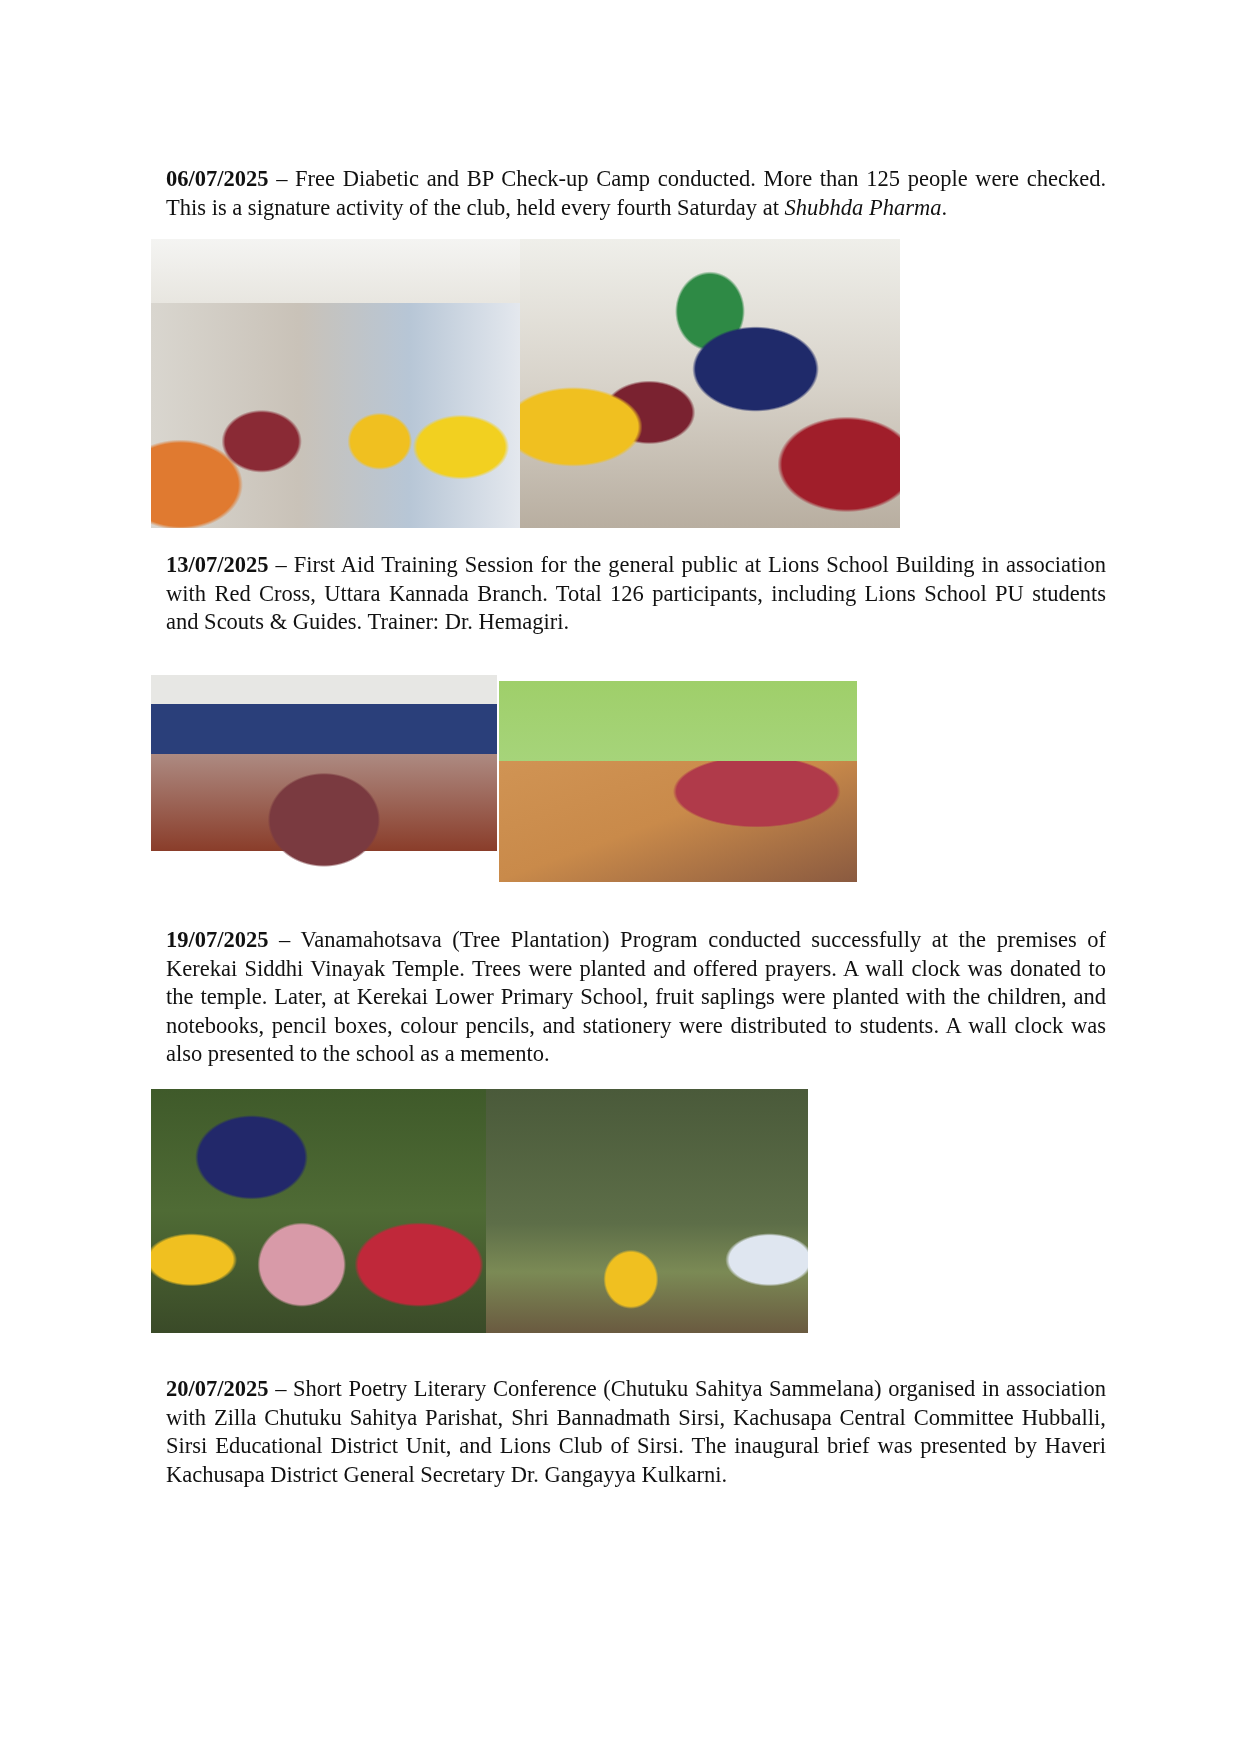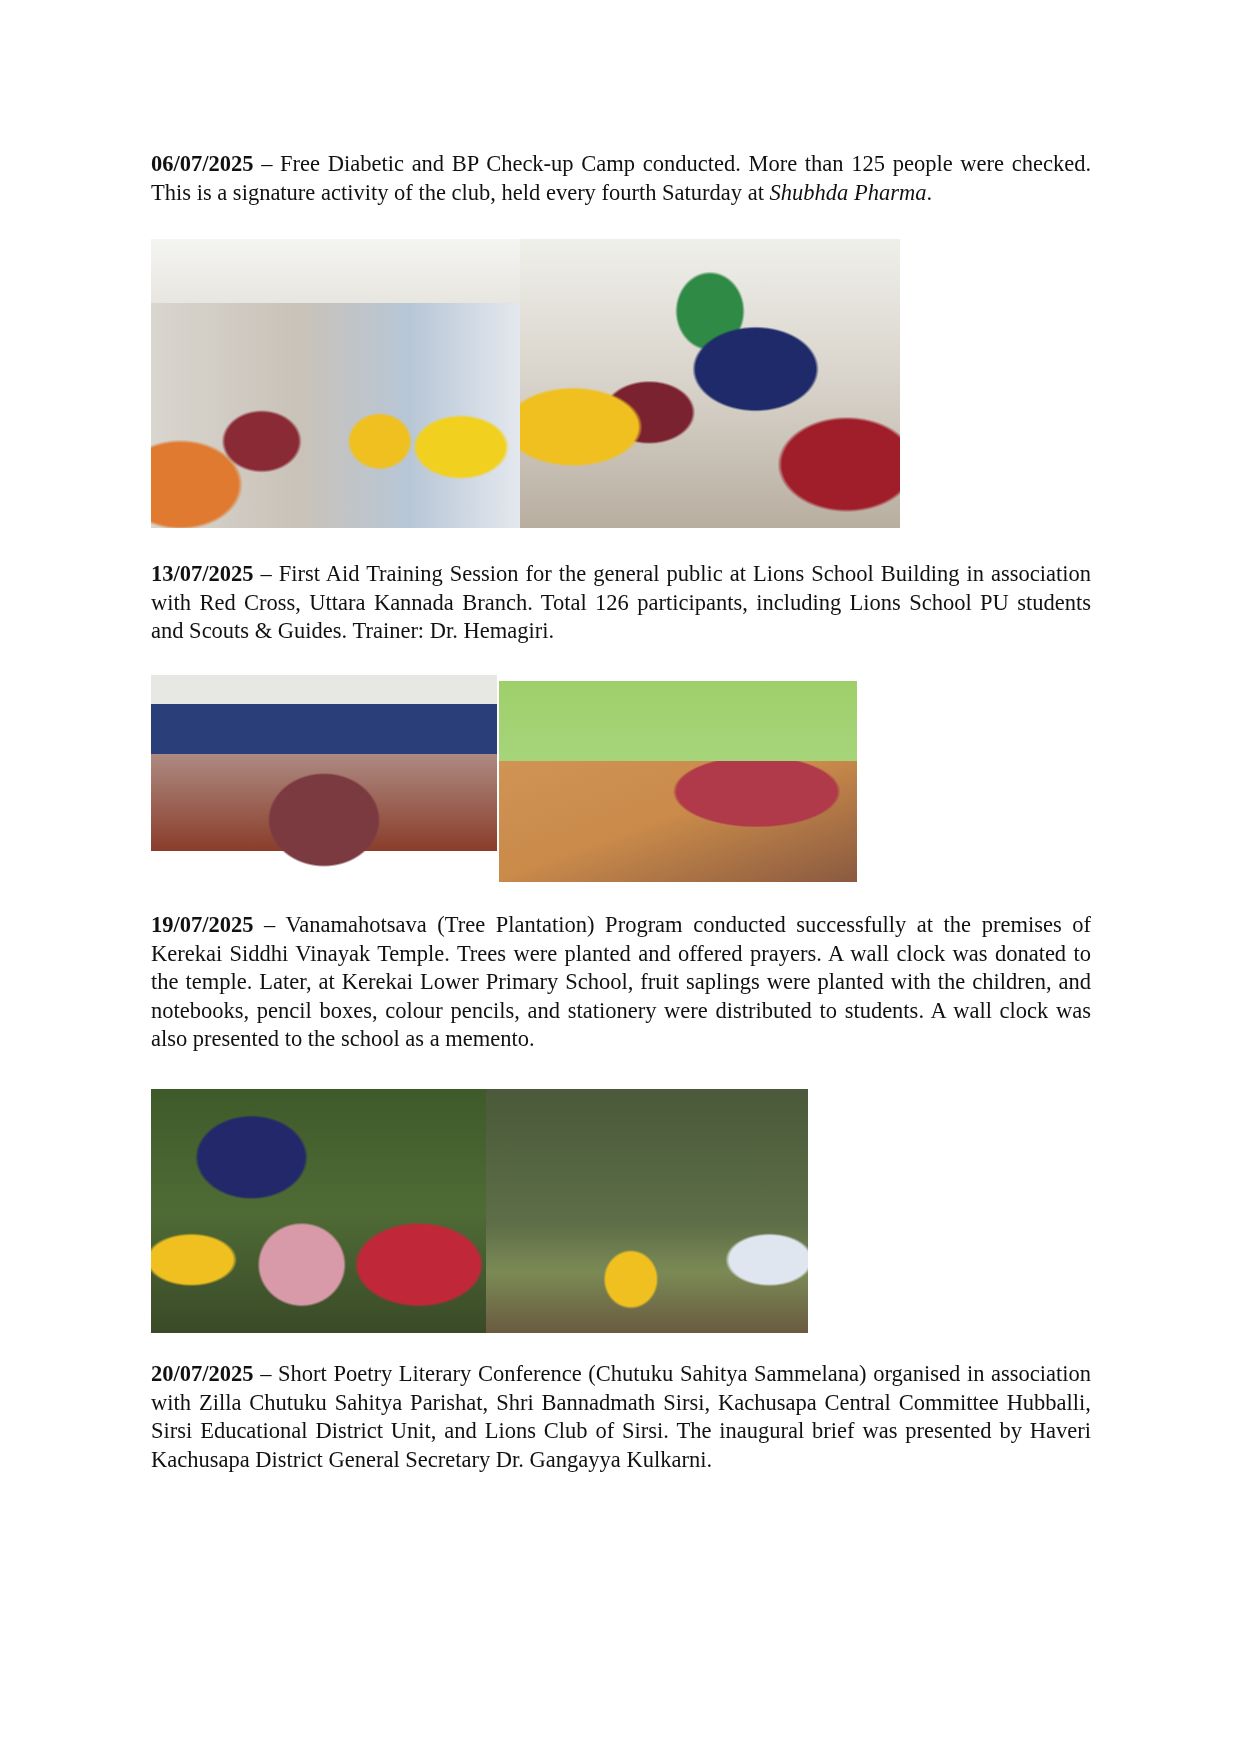--- a/index.html
+++ b/index.html
@@ -1,19 +1,19 @@
 <!DOCTYPE html>
 <html><head>
 <meta charset="utf-8">
 <style>
   html, body { margin:0; padding:0; background:#ffffff; }
   body { width:1241px; height:1755px; position:relative; overflow:hidden;
          font-family:"Liberation Serif", "DejaVu Serif", serif; color:#111111; }
   .para { position:absolute; left:151px; width:940px; font-size:22.5px; line-height:28.6px;
-          text-align:justify; margin:0; }
+          text-align:justify; margin:15px; }
   .para b { font-weight:bold; }
   .photo { position:absolute; overflow:hidden; }
   
   .p-pharma1 { background:
       linear-gradient(180deg, #f4f4f2 0%, #e8e6e0 22%, transparent 22%),
       radial-gradient(ellipse at 30% 70%, #8a2a35 0 10%, transparent 11%),
       radial-gradient(ellipse at 62% 70%, #f0c020 0 9%, transparent 10%),
       radial-gradient(ellipse at 84% 72%, #f2d020 0 10%, transparent 11%),
       radial-gradient(ellipse at 8% 85%, #e07a30 0 12%, transparent 13%),
       linear-gradient(90deg, #d9d6cf 0%, #c9c2b8 40%, #b7c6d6 70%, #e4e8ee 100%); }
@@ -44,21 +44,21 @@
       linear-gradient(180deg, #4a5a3a 0%, #5d6e48 55%, #7b8a55 75%, #6a5a40 100%); }
 </style>
 </head>
 <body>
 
 <p class="para" style="top:150px;"><b>06/07/2025</b><span> – </span><span>Free Diabetic and BP Check-up Camp conducted. More than 125 people were checked. This is a signature activity of the club, held every fourth Saturday at </span><i>Shubhda Pharma</i><span>.</span></p>
 
 <div class="photo p-pharma1" style="left:151px; top:239px; width:369px; height:289px;"></div>
 <div class="photo p-pharma2" style="left:520px; top:239px; width:380px; height:289px;"></div>
 
-<p class="para" style="top:560px;"><b>13/07/2025</b><span> – </span><span>First Aid Training Session for the general public at Lions School Building in association with Red Cross, Uttara Kannada Branch. Total 126 participants, including Lions School PU students and Scouts &amp; Guides. Trainer: Dr. Hemagiri.</span></p>
+<p class="para" style="top:536px;"><b>13/07/2025</b><span> – </span><span>First Aid Training Session for the general public at Lions School Building in association with Red Cross, Uttara Kannada Branch. Total 126 participants, including Lions School PU students and Scouts &amp; Guides. Trainer: Dr. Hemagiri.</span></p>
 
 <div class="photo p-firstaid1" style="left:151px; top:675px; width:346px; height:207px;"></div>
 <div class="photo p-firstaid2" style="left:499px; top:681px; width:358px; height:201px;"></div>
 
 <p class="para" style="top:911px;"><b>19/07/2025</b><span> – </span><span>Vanamahotsava (Tree Plantation) Program conducted successfully at the premises of Kerekai Siddhi Vinayak Temple. Trees were planted and offered prayers. A wall clock was donated to the temple. Later, at Kerekai Lower Primary School, fruit saplings were planted with the children, and notebooks, pencil boxes, colour pencils, and stationery were distributed to students. A wall clock was also presented to the school as a memento.</span></p>
 
 <div class="photo p-tree1" style="left:151px; top:1089px; width:335px; height:244px;"></div>
 <div class="photo p-tree2" style="left:486px; top:1089px; width:322px; height:244px;"></div>
 
 <p class="para" style="top:1360px;"><b>20/07/2025</b><span> – </span><span>Short Poetry Literary Conference (Chutuku Sahitya Sammelana) organised in association with Zilla Chutuku Sahitya Parishat, Shri Bannadmath Sirsi, Kachusapa Central Committee Hubballi, Sirsi Educational District Unit, and Lions Club of Sirsi. The inaugural brief was presented by Haveri Kachusapa District General Secretary Dr. Gangayya Kulkarni.</span></p>

